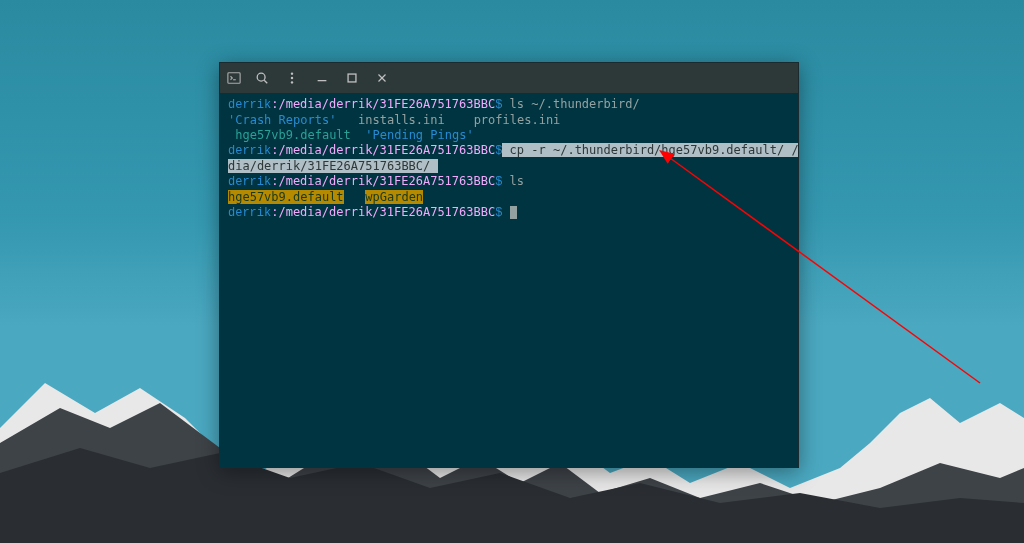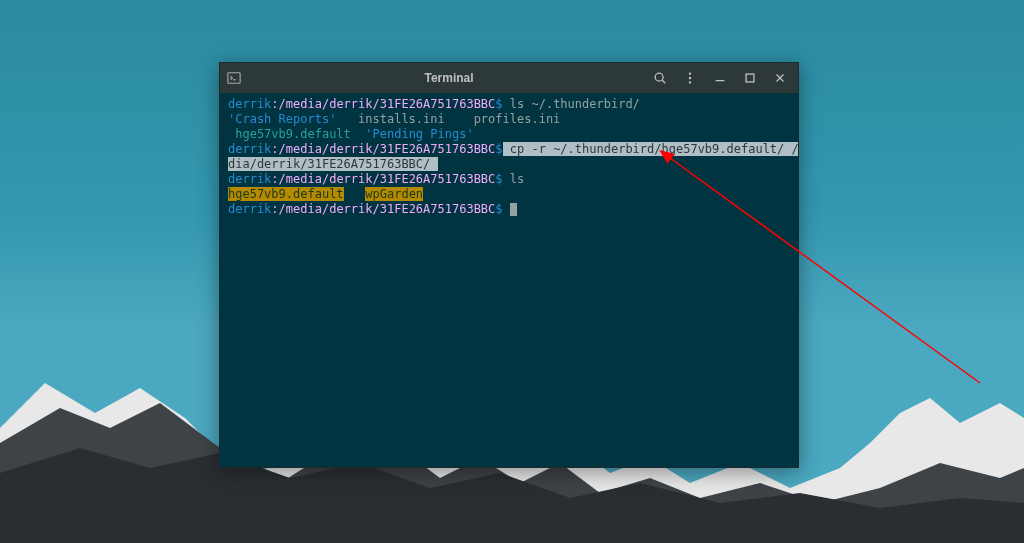--- a/index.html
+++ b/index.html
@@ -93,21 +93,21 @@
       overflow: hidden;
       white-space: pre;
       letter-spacing: 0;
     }
     
     .line {
       display: block;
       white-space: pre;
     }
     
-    .p-user { color: #268bd2; }
+    .p-user { color: #268bd2; font-family: Liberation Mono, monospace; }
     .p-path { color: #f0abfc; }
     .p-cmd  { color: #93a1a1; }
     .p-green { color: #2aa198; }
     .p-special { color: #268bd2; }
     
     .sel {
       background: #b0bec5;
       color: #2d3838;
     }
     
@@ -143,21 +143,20 @@
 
 <div class="terminal-window">
   <div class="titlebar">
     <span class="titlebar-icon">
       <svg width="14" height="14" viewBox="0 0 16 16">
           <rect x="1" y="2" width="14" height="12" rx="1" fill="none" stroke="#aaa" stroke-width="1.3"></rect>
           <path d="M4 6 L6 8 L4 10" fill="none" stroke="#aaa" stroke-width="1.3"></path>
           <line x1="7" y1="10" x2="10" y2="10" stroke="#aaa" stroke-width="1.3"></line>
         </svg>
     </span>
-    <span class="titlebar-title">Terminal</span>
     <div class="titlebar-controls">
       <div class="titlebar-btn">
         <svg width="14" height="14" viewBox="0 0 16 16">
             <circle cx="7" cy="7" r="4.5" fill="none" stroke="#c0c0c0" stroke-width="1.5"></circle>
             <line x1="10.5" y1="10.5" x2="14" y2="14" stroke="#c0c0c0" stroke-width="1.5"></line>
           </svg>
       </div>
       <div class="titlebar-btn">
         <svg width="14" height="14" viewBox="0 0 16 16">
             <circle cx="8" cy="3" r="1.4" fill="#c0c0c0"></circle>

